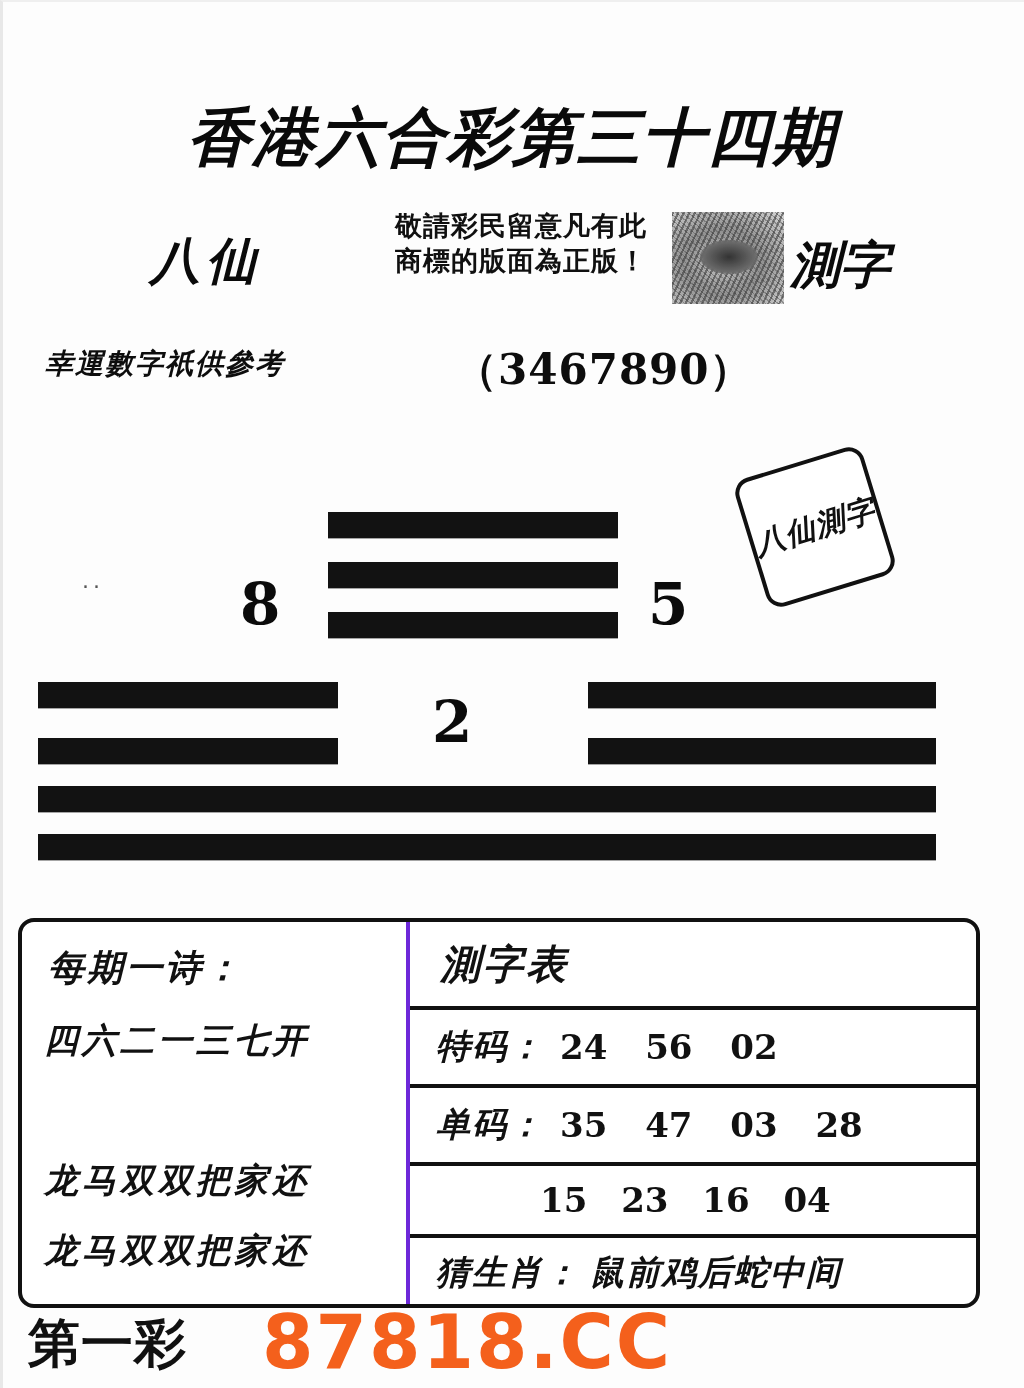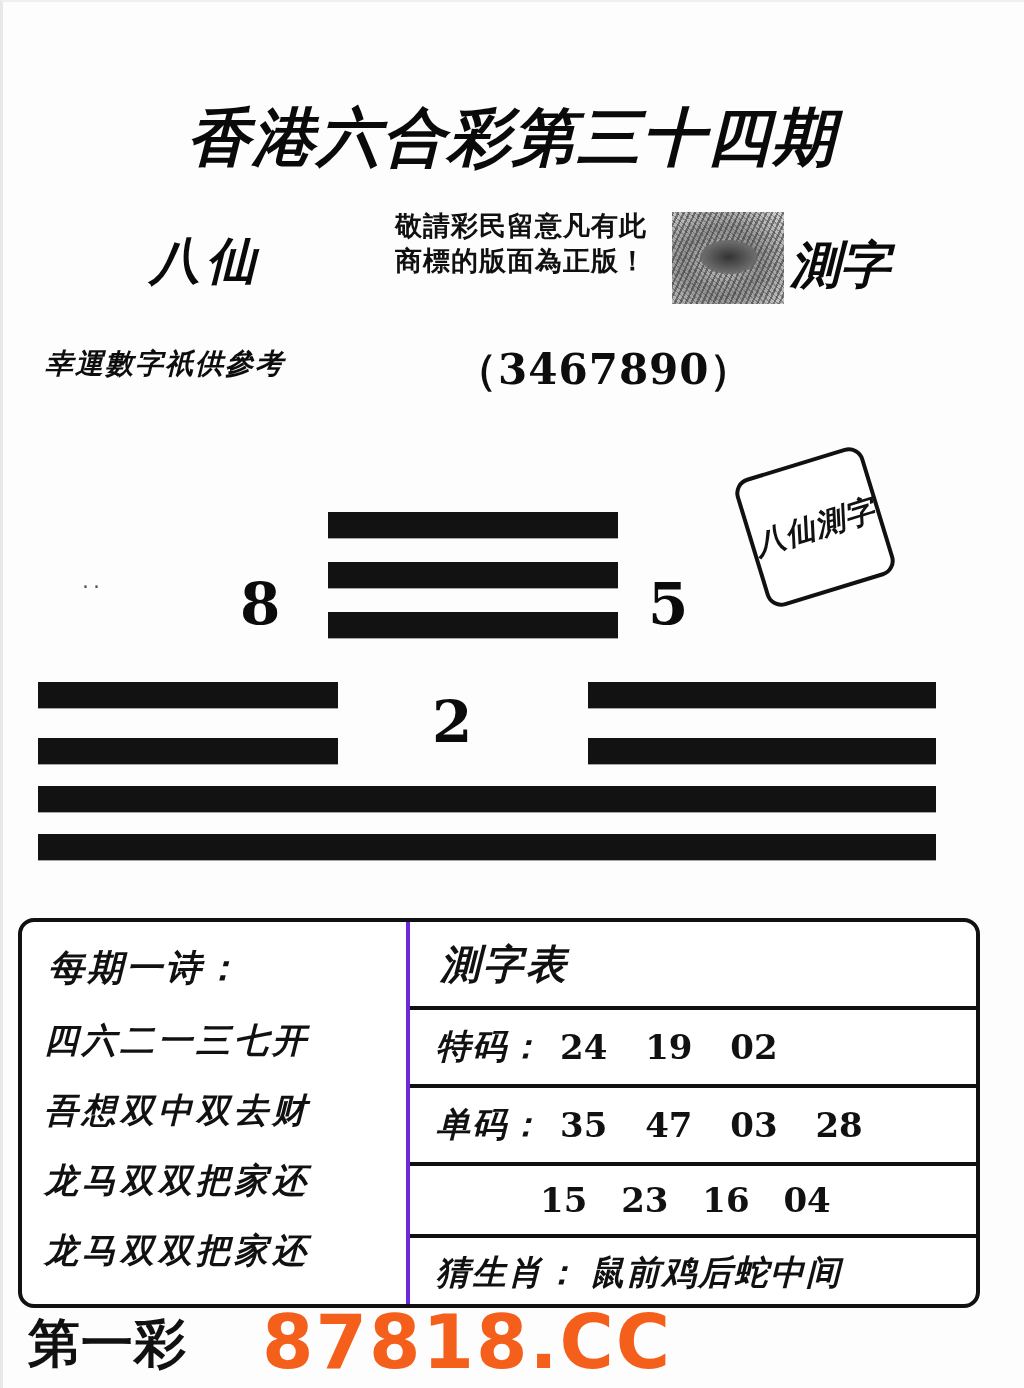--- a/index.html
+++ b/index.html
@@ -357,33 +357,32 @@
 
     <div class="seal">
       <div class="seal-txt">八仙測字</div>
     </div>
   </div>
 
   <div class="panel">
     <div class="poem-box">
       <div class="poem-title">每期一诗：</div>
       <div class="poem-line pl0">四六二一三七开</div>
-      <div class="poem-line pl1">吾想双中双去财</div>
       <div class="poem-line pl2">龙马双双把家还</div>
       <div class="poem-line pl3">龙马双双把家还</div>
     </div>
 
     <div class="right-box">
       <div class="rrow" style="top:0; height:88px;">
         <div class="rhead">測字表</div>
       </div>
 
       <div class="rrow" style="top:88px; height:78px;">
         <div class="rlabel">特码：</div>
-        <div class="rvals wide">24  19    02</div>
+        <div class="rvals wide">24  56    02</div>
       </div>
 
       <div class="rrow" style="top:166px; height:78px;">
         <div class="rlabel">单码：</div>
         <div class="rvals wide">35  47    03  28</div>
       </div>
 
       <div class="rrow" style="top:244px; height:72px;">
         <div class="rvals center">15  23  16  04</div>
       </div>

